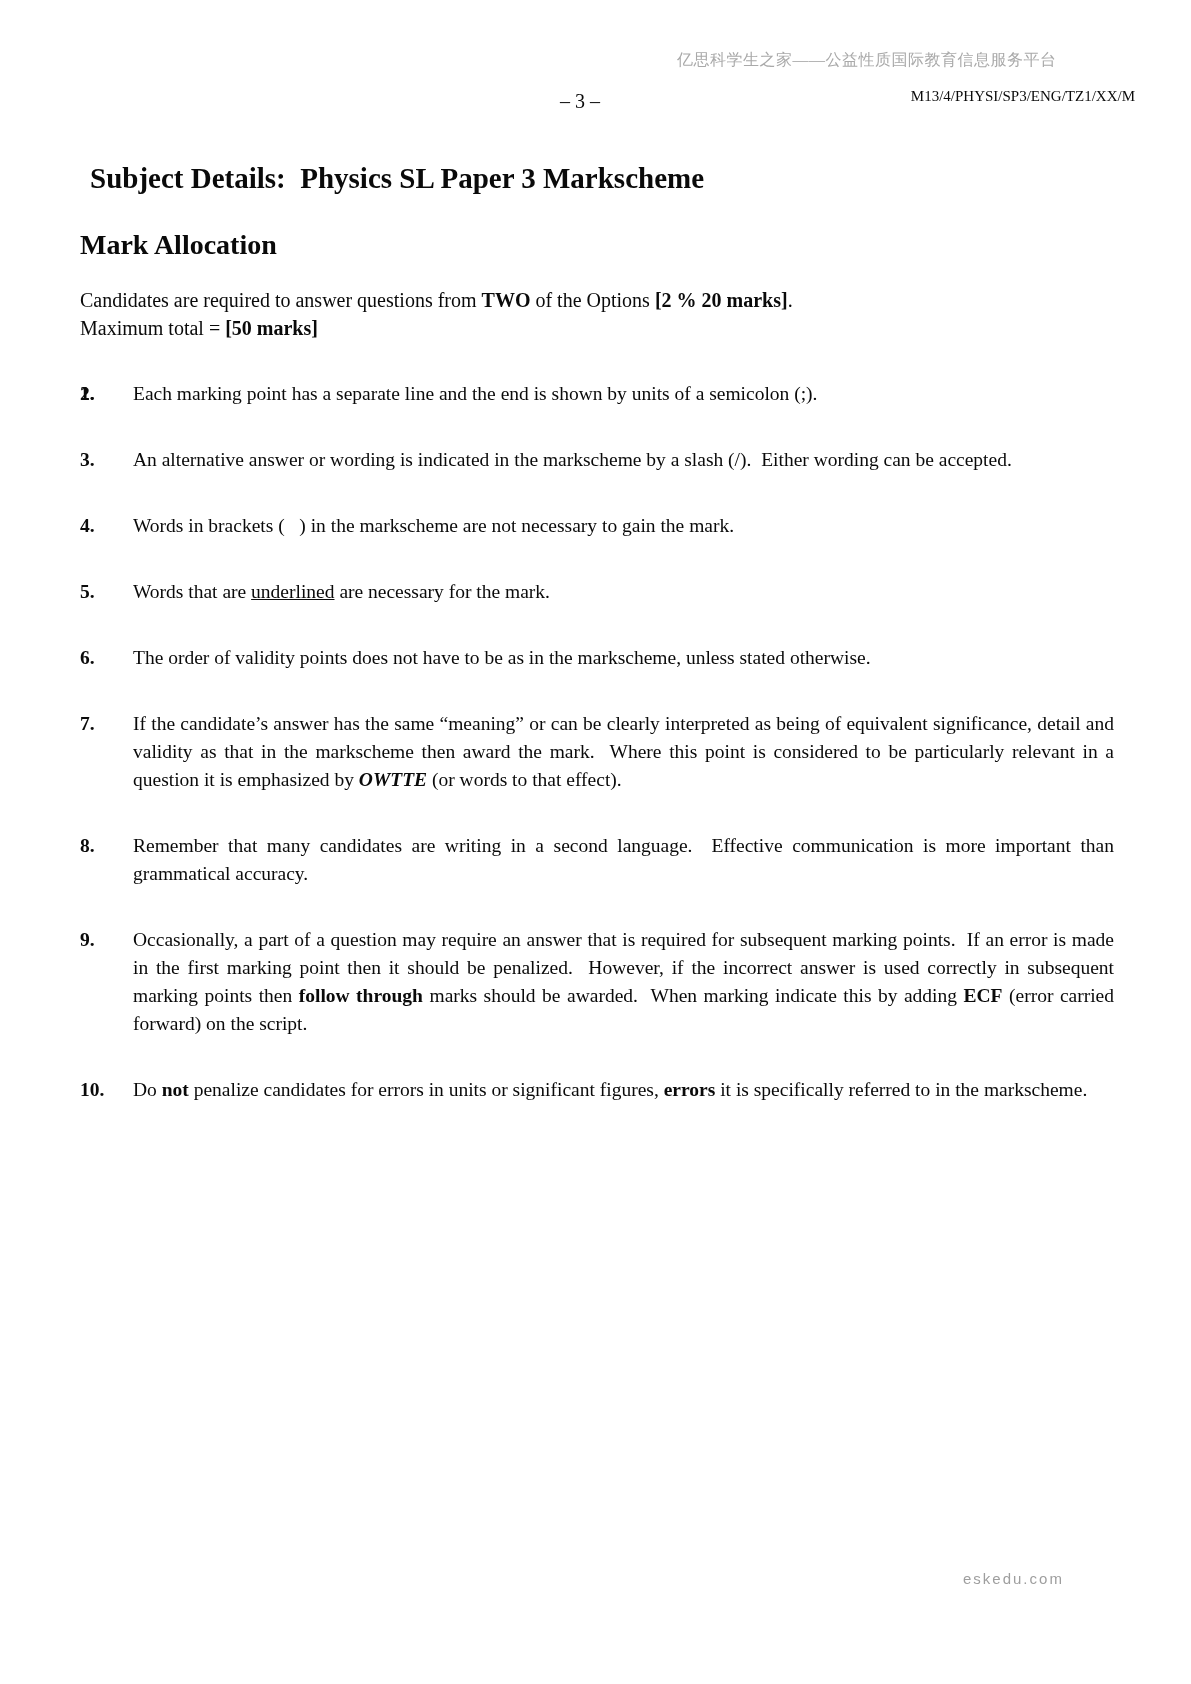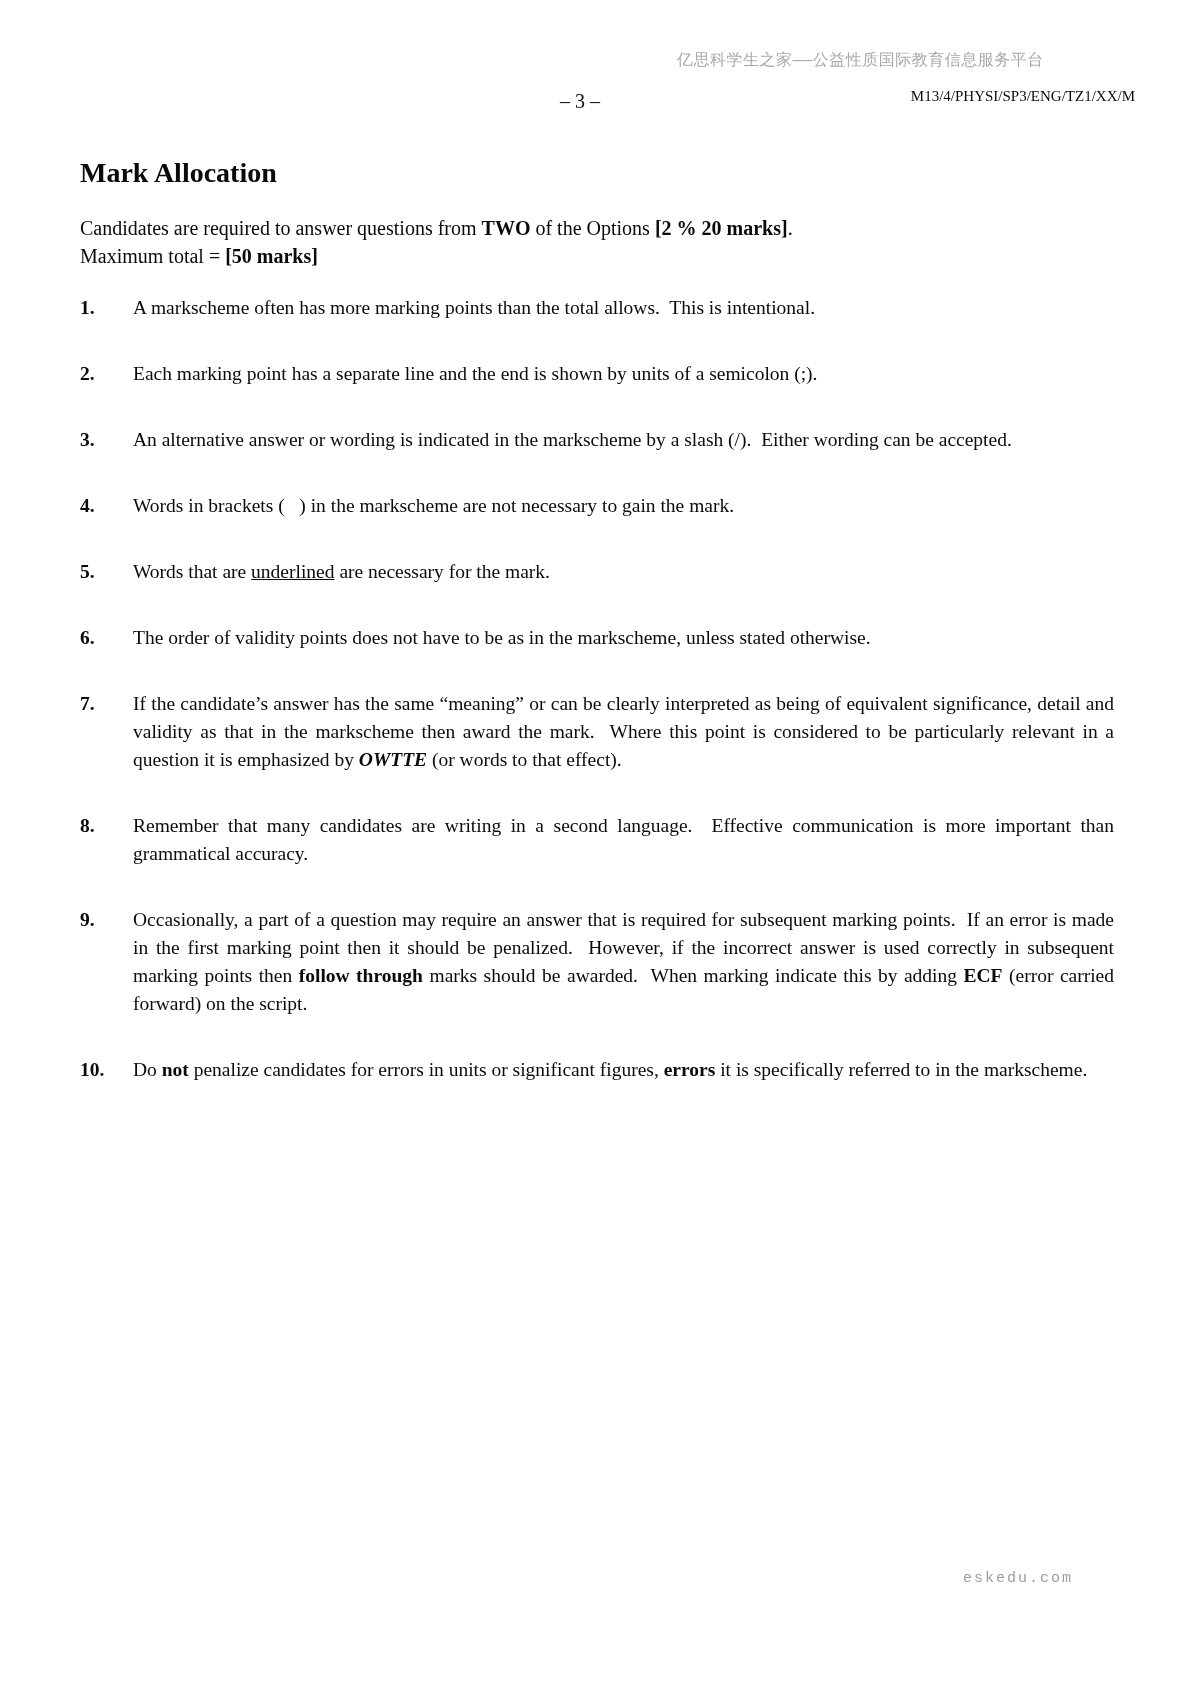--- a/index.html
+++ b/index.html
@@ -6,21 +6,21 @@
   .page {
     position:relative;
     width:1191px; height:1684px;
     background:#ffffff;
     font-family:"Liberation Serif", serif;
     color:#0a0a0a;
     overflow:hidden;
   }
   .watermark {
     position:absolute; left:677px; top:50px;
-    font-family:Liberation Mono, monospace;
+    font-family:Liberation Serif, serif;
     font-size:16px; color:#a9a9a9; letter-spacing:0.5px;
     white-space:nowrap;
   }
   .page-number {
     position:absolute; left:560px; top:90px;
     font-size:20px; white-space:nowrap;
   }
   .paper-code {
     position:absolute; right:56px; top:88px;
     font-size:15px; white-space:nowrap;
@@ -52,48 +52,49 @@
   }
   ol.rules li .num {
     position:absolute; left:0; top:0;
     font-weight:bold;
   }
   .s-b  { font-weight:bold; }
   .s-u  { text-decoration:underline; }
   .s-bi { font-weight:bold; font-style:italic; }
   .footer-mark {
     position:absolute; left:963px; top:1570px;
-    font-family:Liberation Mono, monospace;
+    font-family:Liberation Sans, sans-serif;
     font-size:15px; color:#9e9e9e; letter-spacing:2px;
     white-space:nowrap;
   }
 </style>
 </head>
 <body>
 
 <div class="page">
 
   <div class="watermark">亿思科学生之家——公益性质国际教育信息服务平台</div>
 
   <div class="page-number">– 3 –</div>
 
   <div class="paper-code">M13/4/PHYSI/SP3/ENG/TZ1/XX/M</div>
 
   <div class="content">
 
+    <h1 class="doc-title">Subject Details:&nbsp; Physics SL Paper 3 Markscheme</h1>
 
     <h2 class="section-heading">Mark Allocation</h2>
 
     <div class="intro">
         <div><span>Candidates are required to answer questions from </span><span class="s-b">TWO</span><span> of the Options </span><span class="s-b">[2 % 20 marks]</span><span>.</span></div>
         <div><span>Maximum total = </span><span class="s-b">[50 marks]</span></div>
       </div>
 
     <ol class="rules">
-        <li><span class="num">1.</span><span>A markscheme often has more marking points than the total allows.&nbsp; This is intentional.</span></li>
+        <li><span class="num">1.</span></li>
         <li><span class="num">2.</span><span>Each marking point has a separate line and the end is shown by units of a semicolon (;).</span></li>
         <li><span class="num">3.</span><span>An alternative answer or wording is indicated in the markscheme by a slash (/).&nbsp; Either wording can be accepted.</span></li>
         <li><span class="num">4.</span><span>Words in brackets (&nbsp;&nbsp; ) in the markscheme are not necessary to gain the mark.</span></li>
         <li><span class="num">5.</span><span>Words that are </span><span class="s-u">underlined</span><span> are necessary for the mark.</span></li>
         <li><span class="num">6.</span><span>The order of validity points does not have to be as in the markscheme, unless stated otherwise.</span></li>
         <li><span class="num">7.</span><span>If the candidate’s answer has the same “meaning” or can be clearly interpreted as being of equivalent significance, detail and validity as that in the markscheme then award the mark.&nbsp; Where this point is considered to be particularly relevant in a question it is emphasized by </span><span class="s-bi">OWTTE</span><span> (or words to that effect).</span></li>
         <li><span class="num">8.</span><span>Remember that many candidates are writing in a second language.&nbsp; Effective communication is more important than grammatical accuracy.</span></li>
         <li><span class="num">9.</span><span>Occasionally, a part of a question may require an answer that is required for subsequent marking points.&nbsp; If an error is made in the first marking point then it should be penalized.&nbsp; However, if the incorrect answer is used correctly in subsequent marking points then </span><span class="s-b">follow through</span><span> marks should be awarded.&nbsp; When marking indicate this by adding </span><span class="s-b">ECF</span><span> (error carried forward) on the script.</span></li>
         <li><span class="num">10.</span><span>Do </span><span class="s-b">not</span><span> penalize candidates for errors in units or significant figures, </span><span class="s-b">errors</span><span> it is specifically referred to in the markscheme.</span></li>
       </ol>

